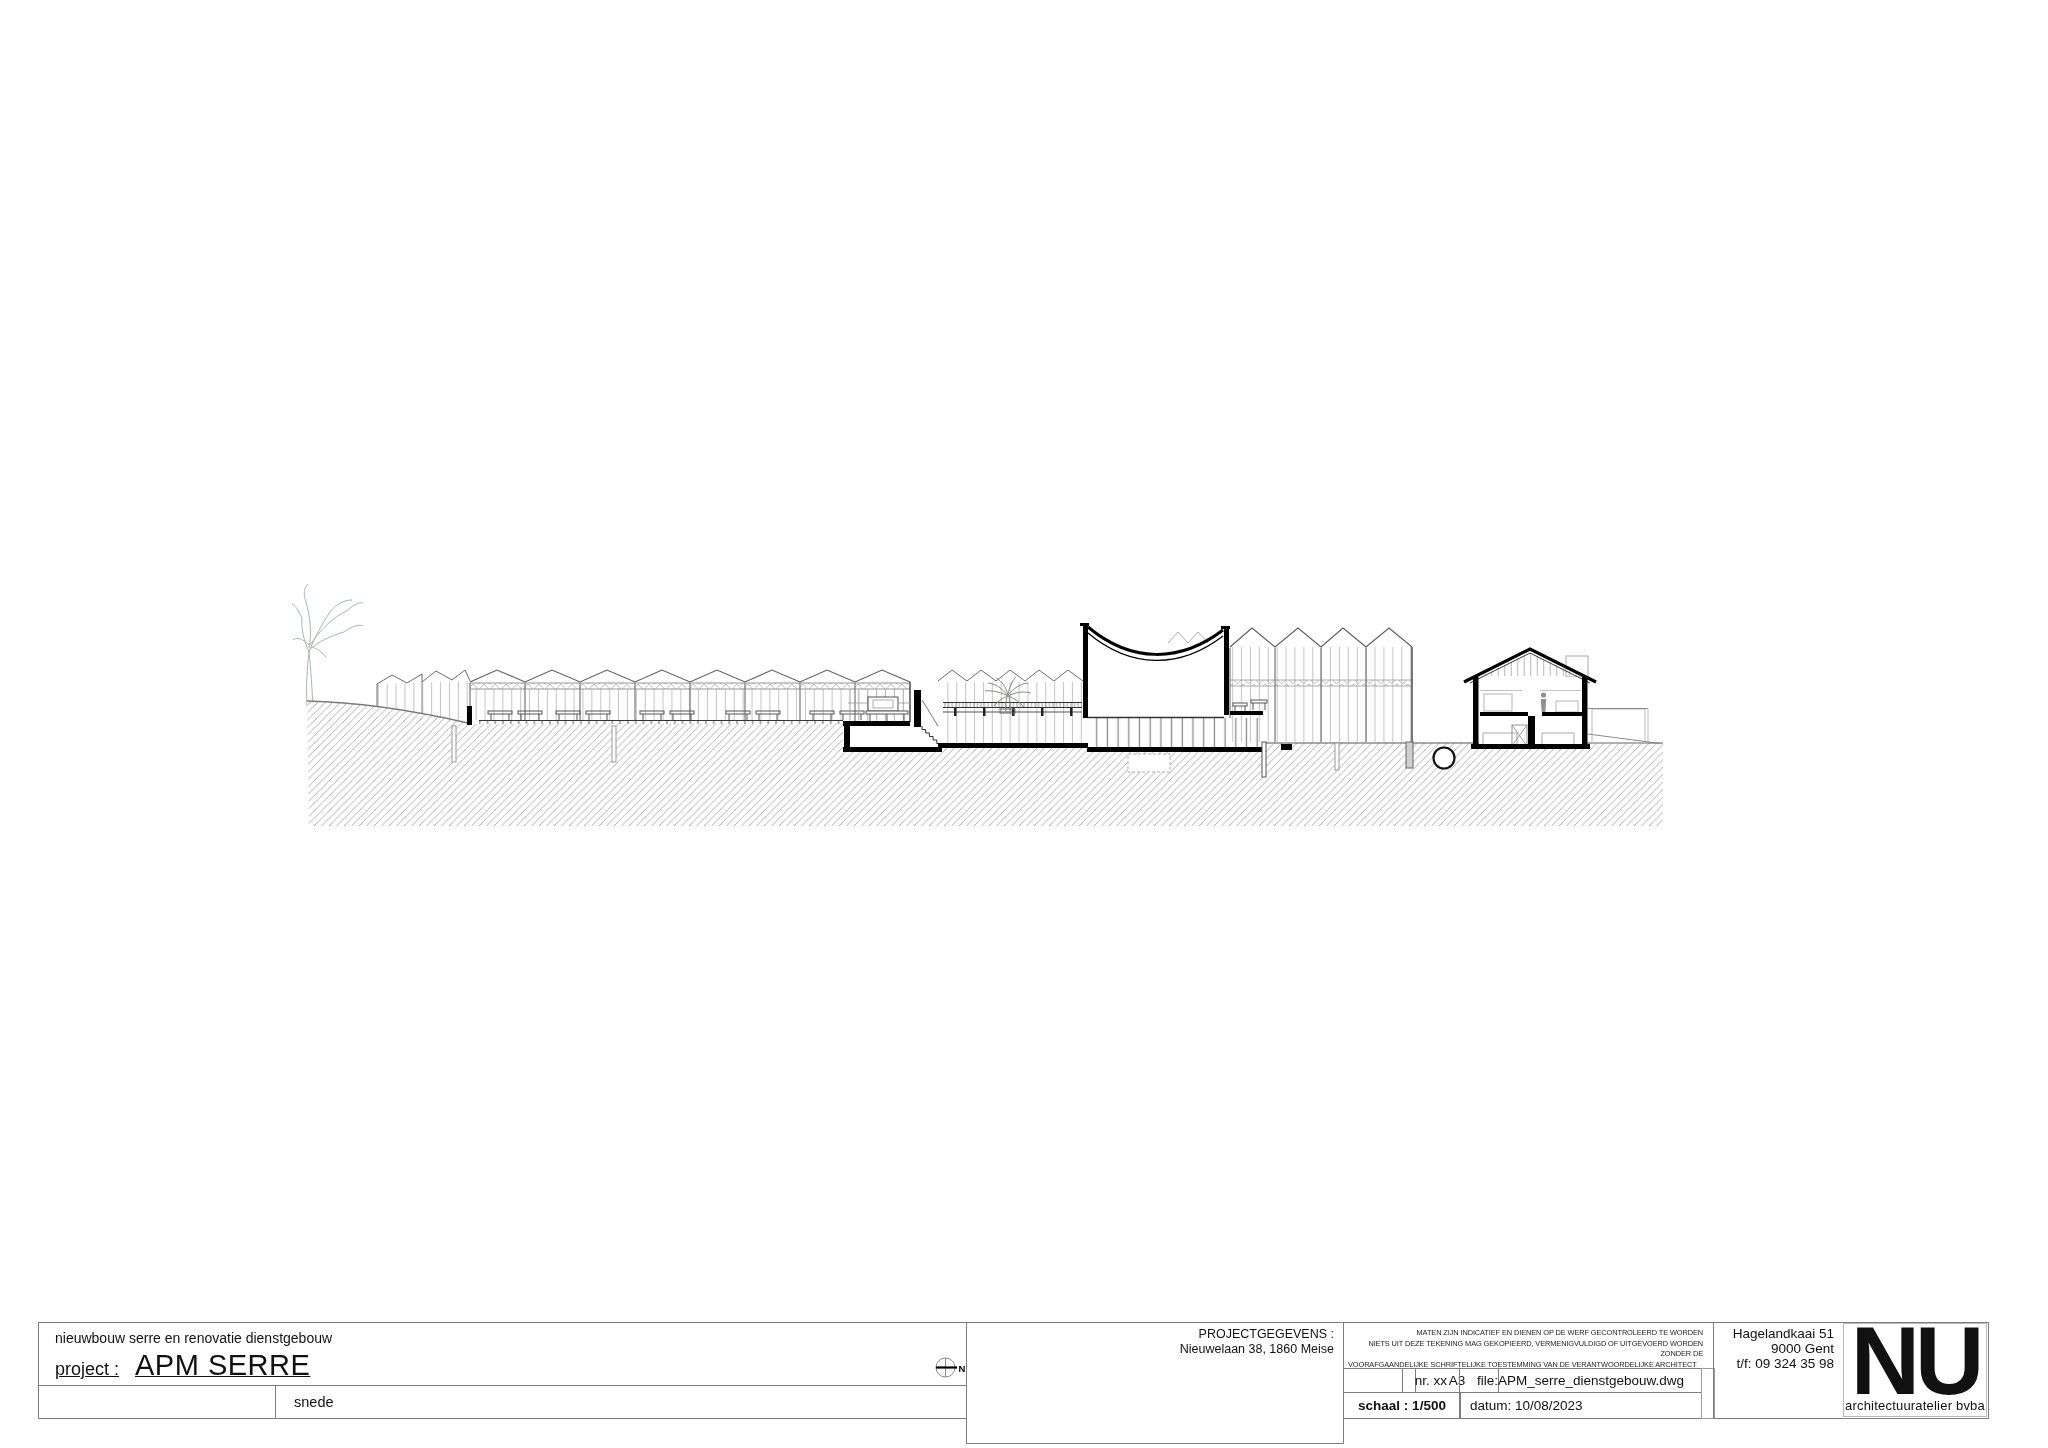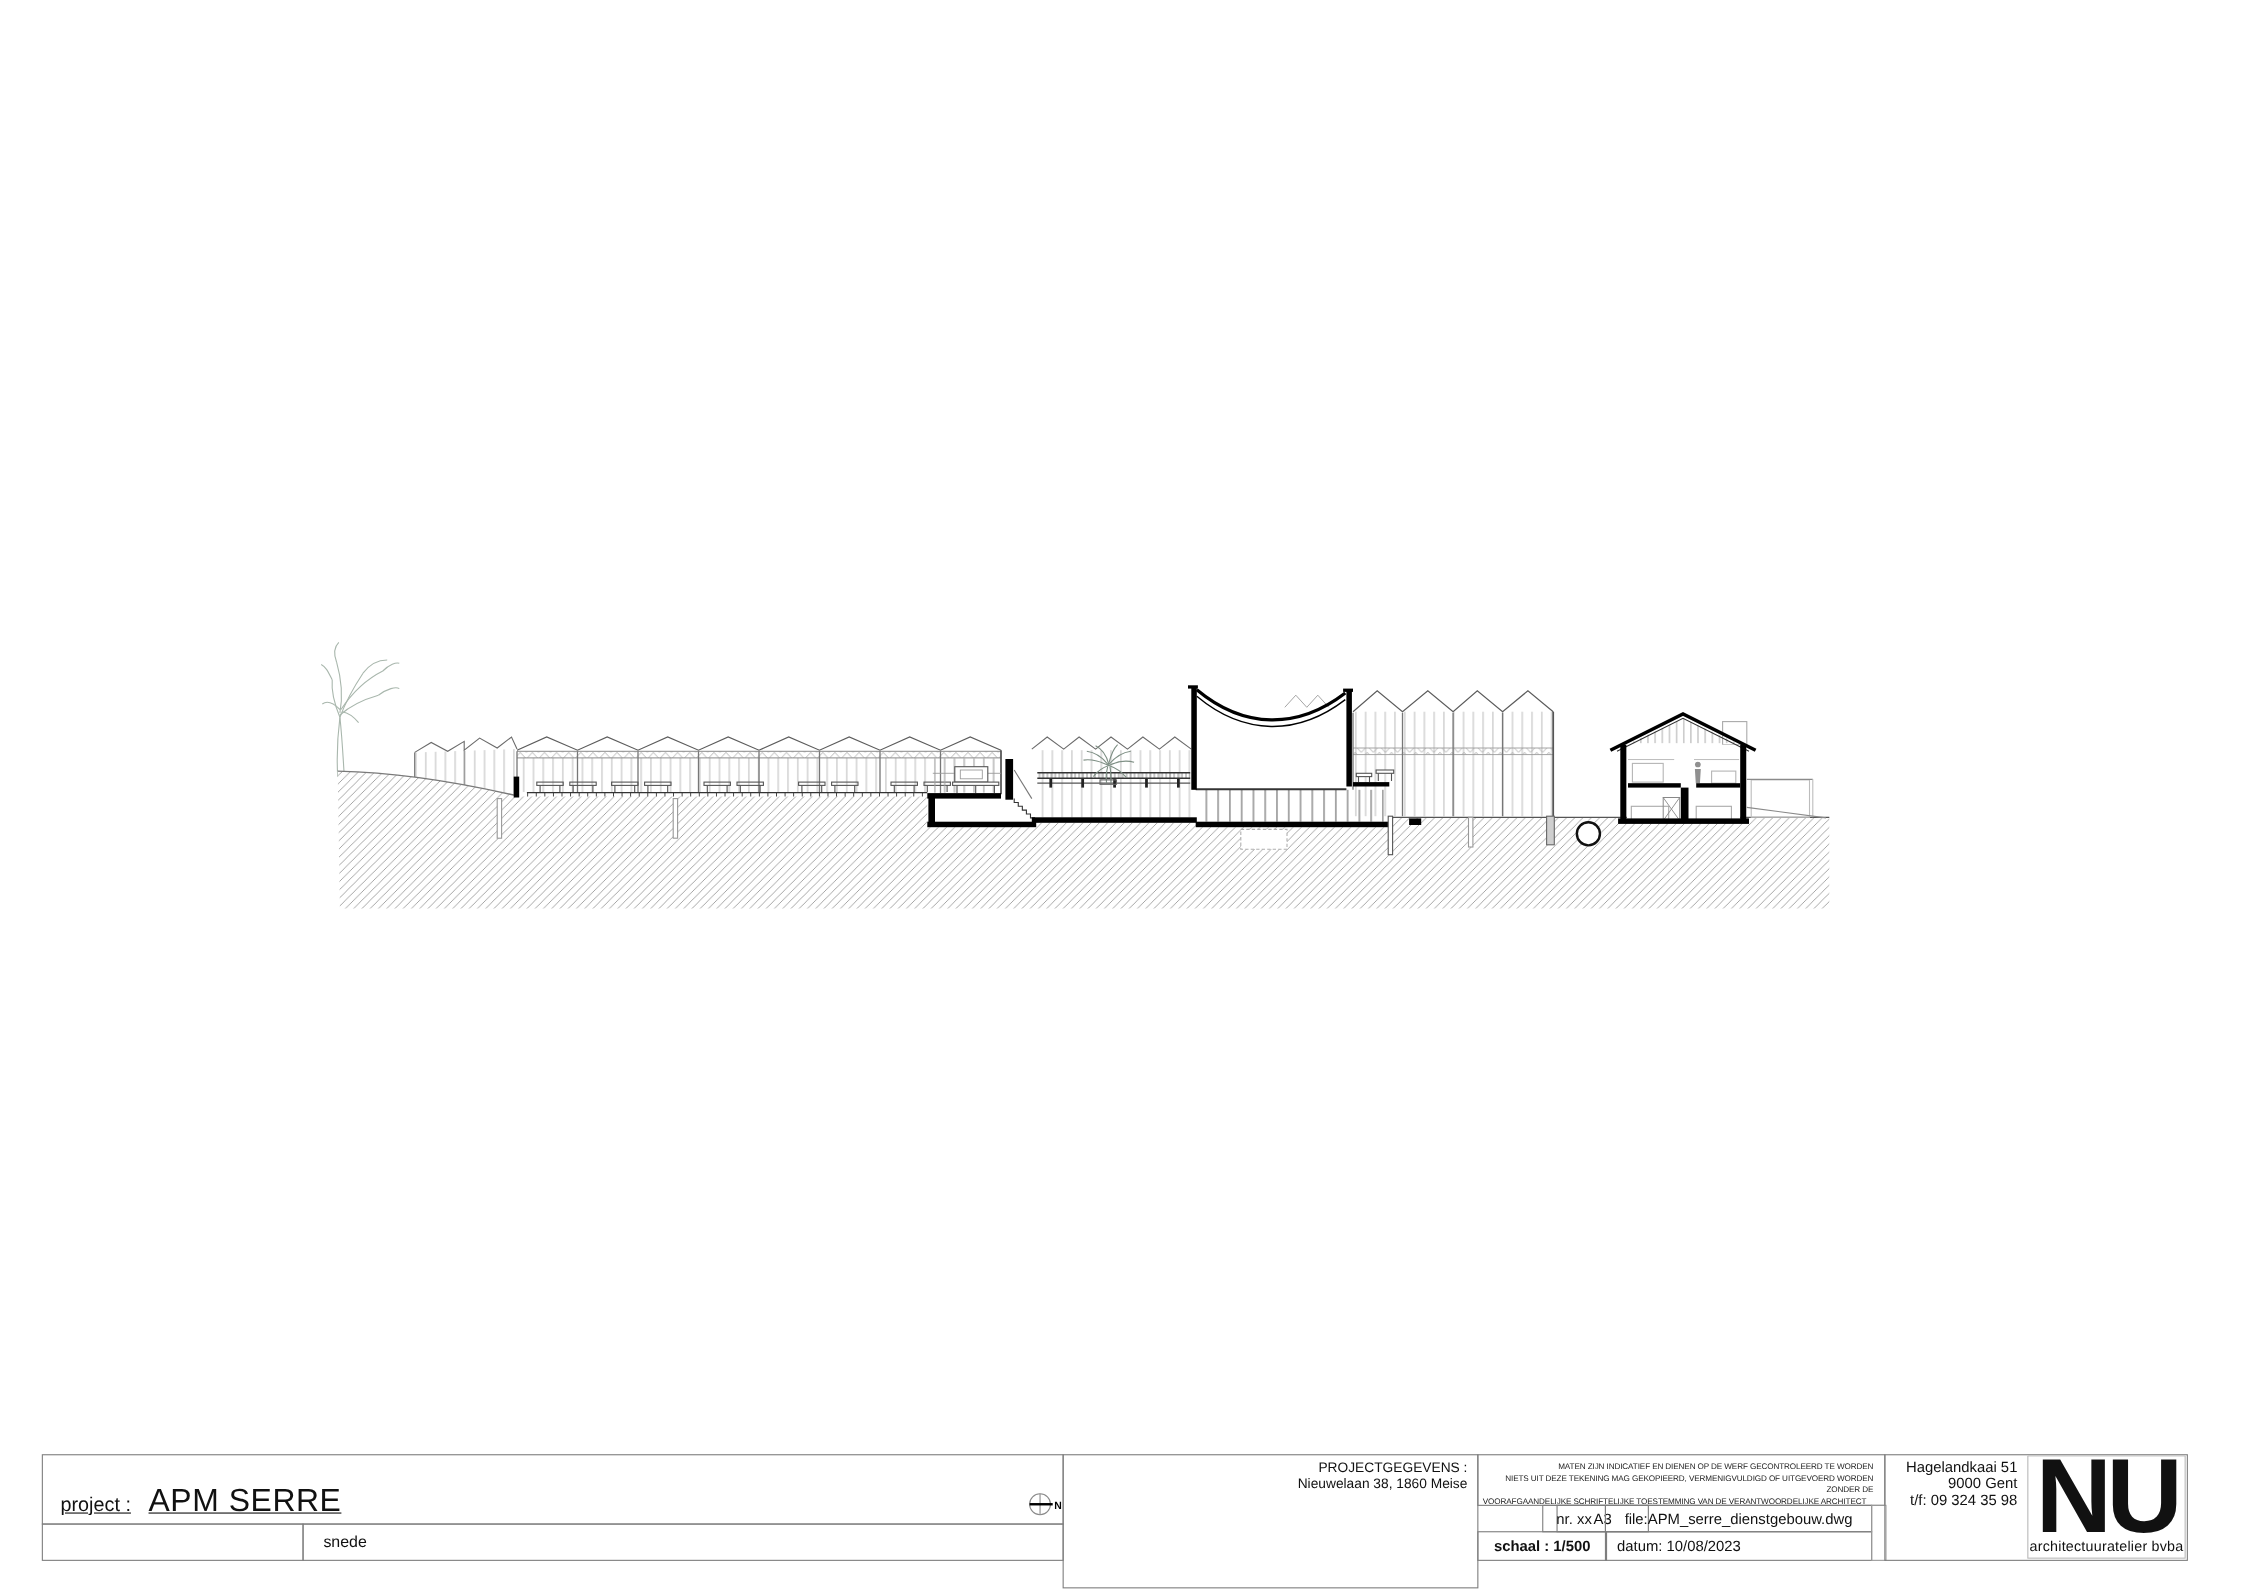--- a/index.html
+++ b/index.html
@@ -243,20 +243,21 @@
     <circle cx="945.5" cy="1367.5" r="9.5" fill="#fff" stroke="#8a8a8a" stroke-width="1"></circle>
     <line x1="945.5" y1="1358" x2="945.5" y2="1377" stroke="#8a8a8a" stroke-width="1"></line>
     <line x1="936" y1="1367.5" x2="957" y2="1367.5" stroke="#000" stroke-width="2.2"></line>
     <text x="958.5" y="1371.5" font-size="9.5" font-weight="bold" fill="#000">N</text>
   </g>
 </svg>
 
 <div>
 
   <div class="cell" style="left:38px;top:1322px;width:929px;height:64px;">
+    <div class="t-desc">nieuwbouw serre en renovatie dienstgebouw</div>
     <div class="t-project">
       <span class="lbl">project :</span><span class="name">APM SERRE</span>
     </div>
   </div>
 
   <div class="cell" style="left:38px;top:1385px;width:238px;height:34px;"></div>
 
   <div class="cell" style="left:275px;top:1385px;width:692px;height:34px;">
     <div class="t-snede">snede</div>
   </div>

